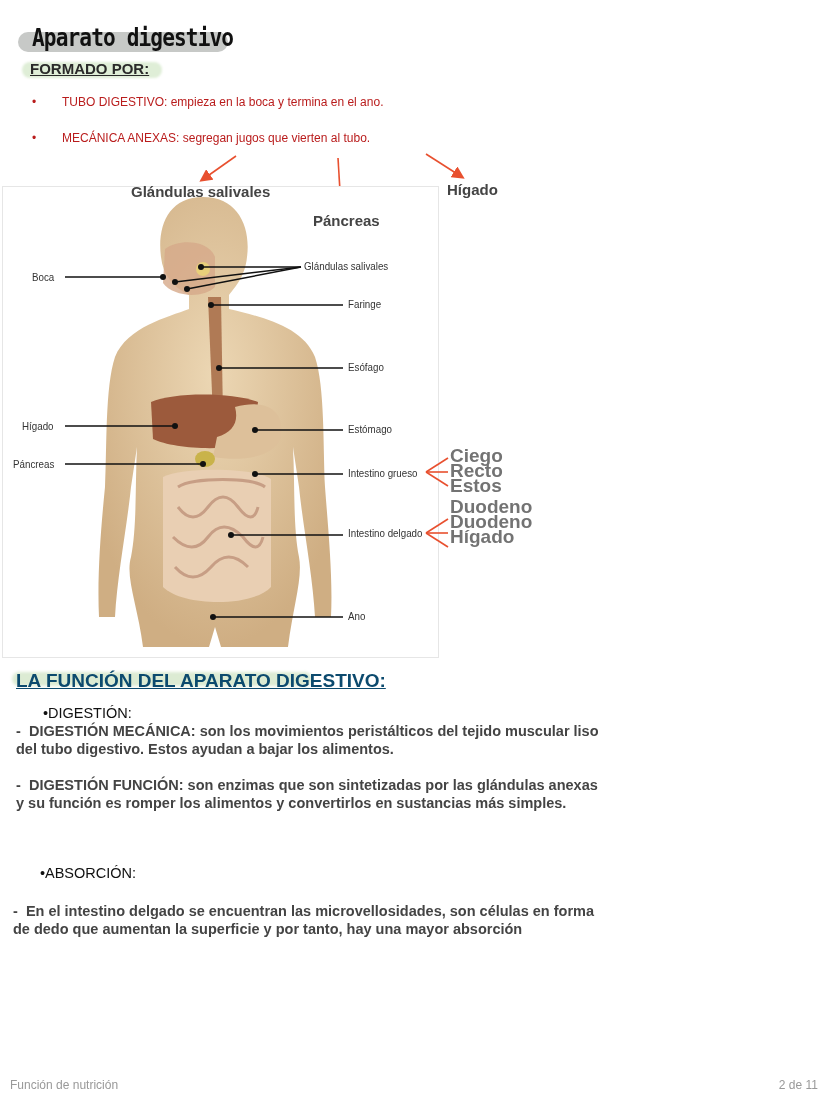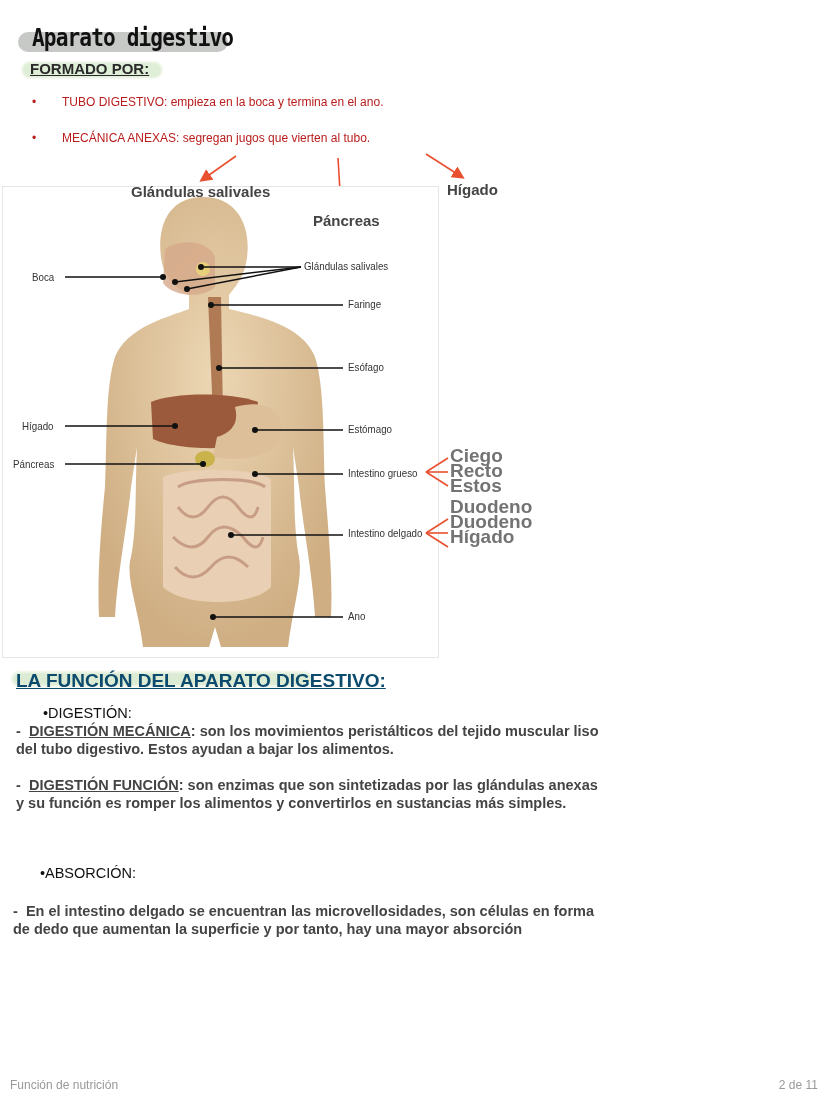--- a/index.html
+++ b/index.html
@@ -11,21 +11,21 @@
   .subhead{left:30px;top:60px;font-weight:bold;font-size:15px;color:#2a2a2a;text-decoration:underline;}
   .bullet-line{left:32px;font-weight:normal;font-size:12px;color:#b91c1c;}
   .bullet-line .dot{display:inline-block;width:30px;}
   .org-label{font-weight:bold;font-size:15px;color:#444;}
   .diagram{left:2px;top:186px;width:435px;height:470px;border:1px solid #e6e6e6;background:#fff;overflow:hidden;}
   .lbl{position:absolute;font-family:"Liberation Sans",sans-serif;font-size:11.5px;color:#333;transform:scaleX(0.85);transform-origin:left;}
   .sublist{font-weight:bold;font-size:19px;color:#737373;line-height:15px;}
   .sec-hl{left:12px;top:672px;width:300px;height:14px;background:#dcebd3;border-radius:10px;filter:blur(1.5px);}
   .sec-title{left:16px;top:670px;font-weight:bold;font-size:19px;color:#0c4a6e;text-decoration:underline;}
   .body-txt{font-weight:bold;font-size:14.5px;color:#444;line-height:18px;}
-  .u{text-decoration:underline;}
+  .u{}
   .head-b{font-weight:normal;font-size:14.5px;color:#111;text-align:right;}
   .footer{font-size:12px;color:#999;top:1078px;}
 </style>
 </head>
 <body>
 
 <div class="abs title-hl"></div>
 <div class="abs title">Aparato digestivo</div>
 <div class="abs sub-hl"></div>
 <div class="abs subhead">FORMADO POR:</div>

